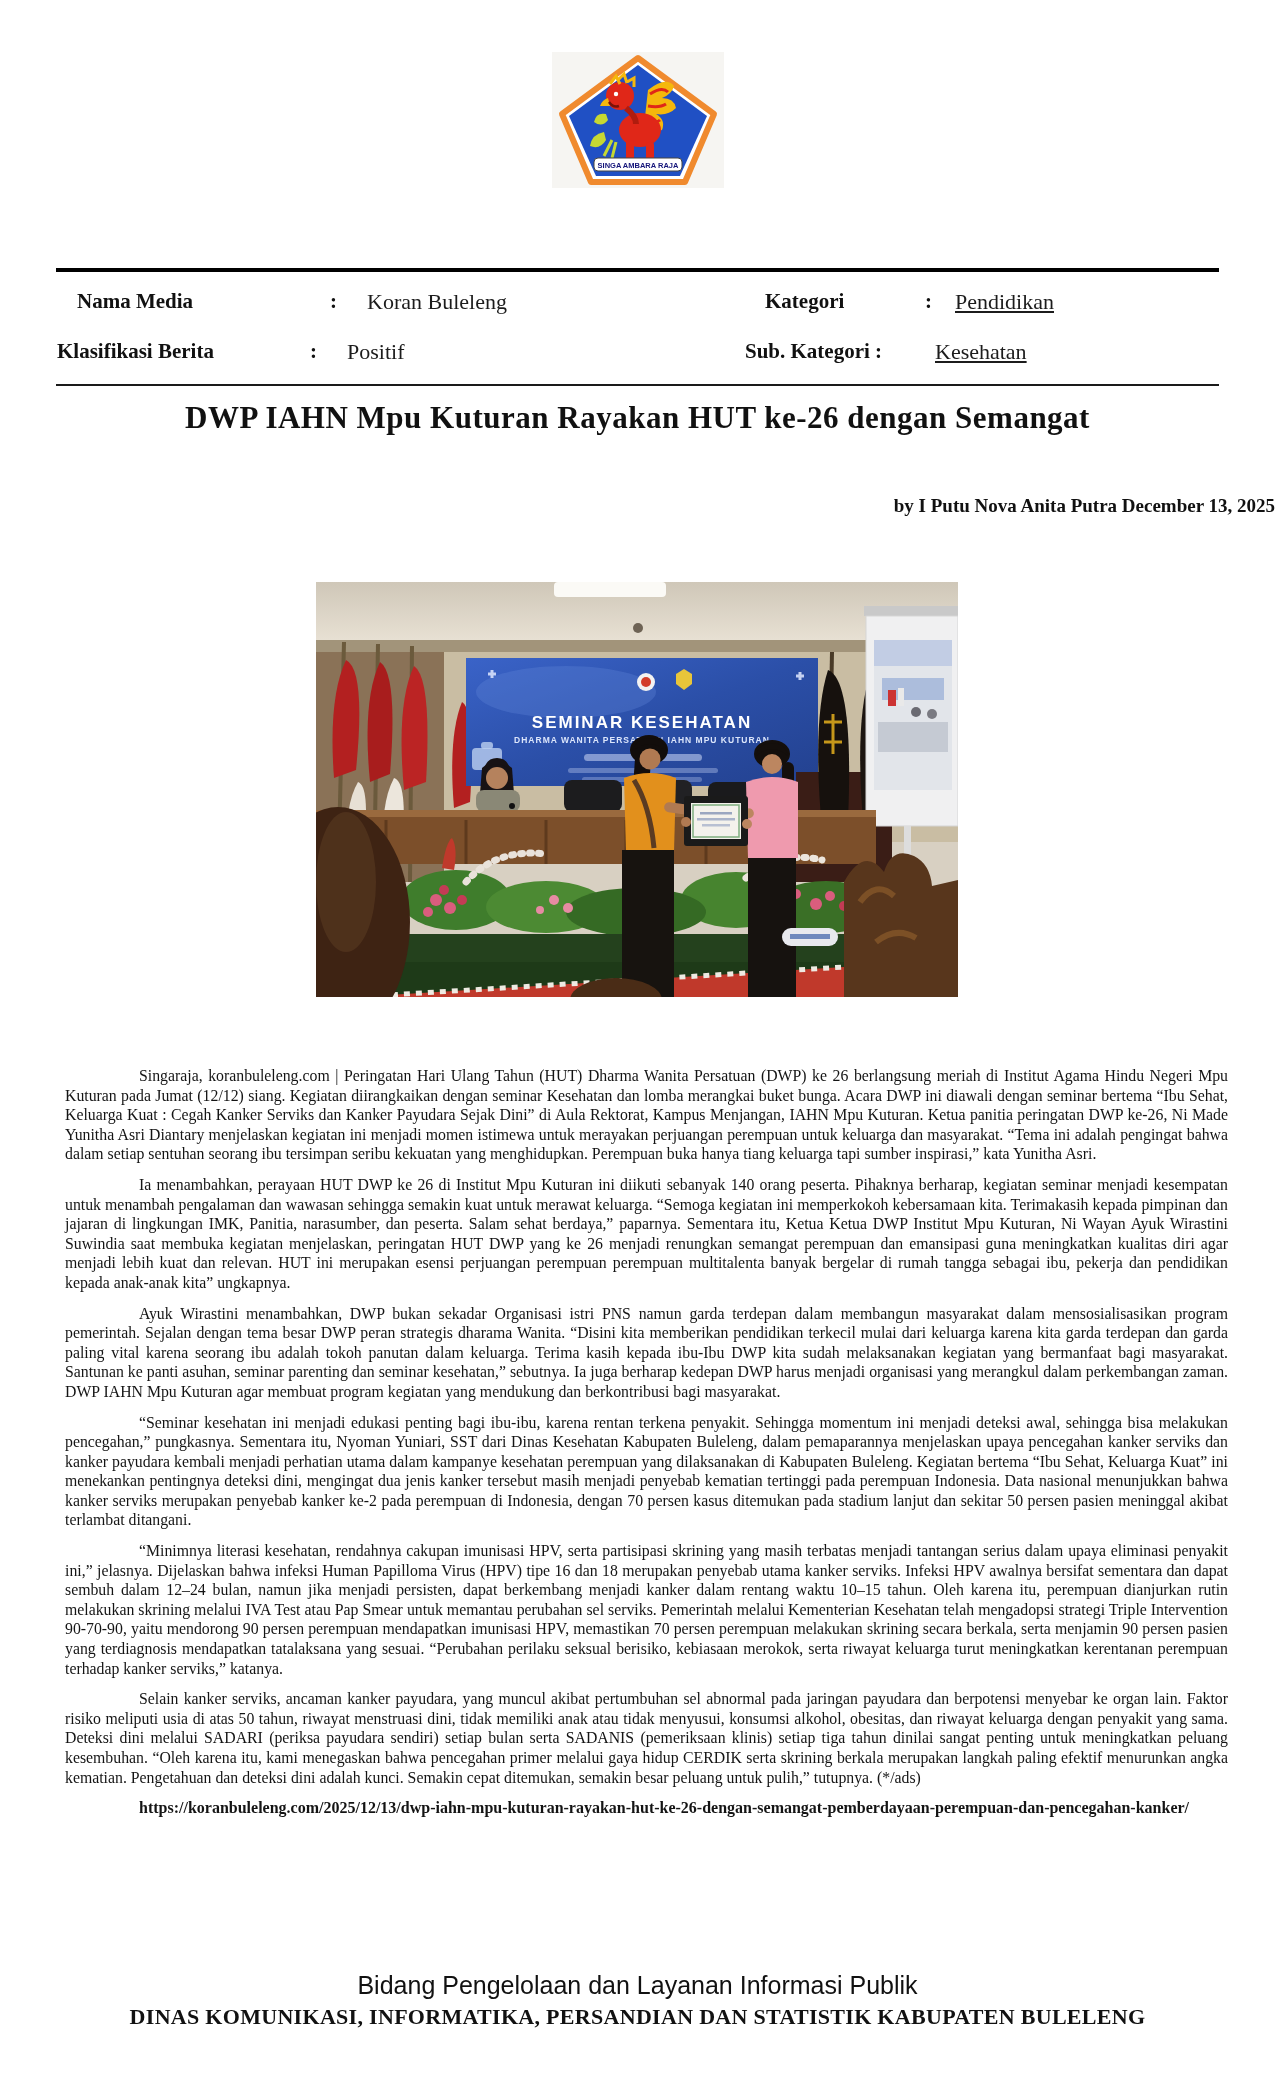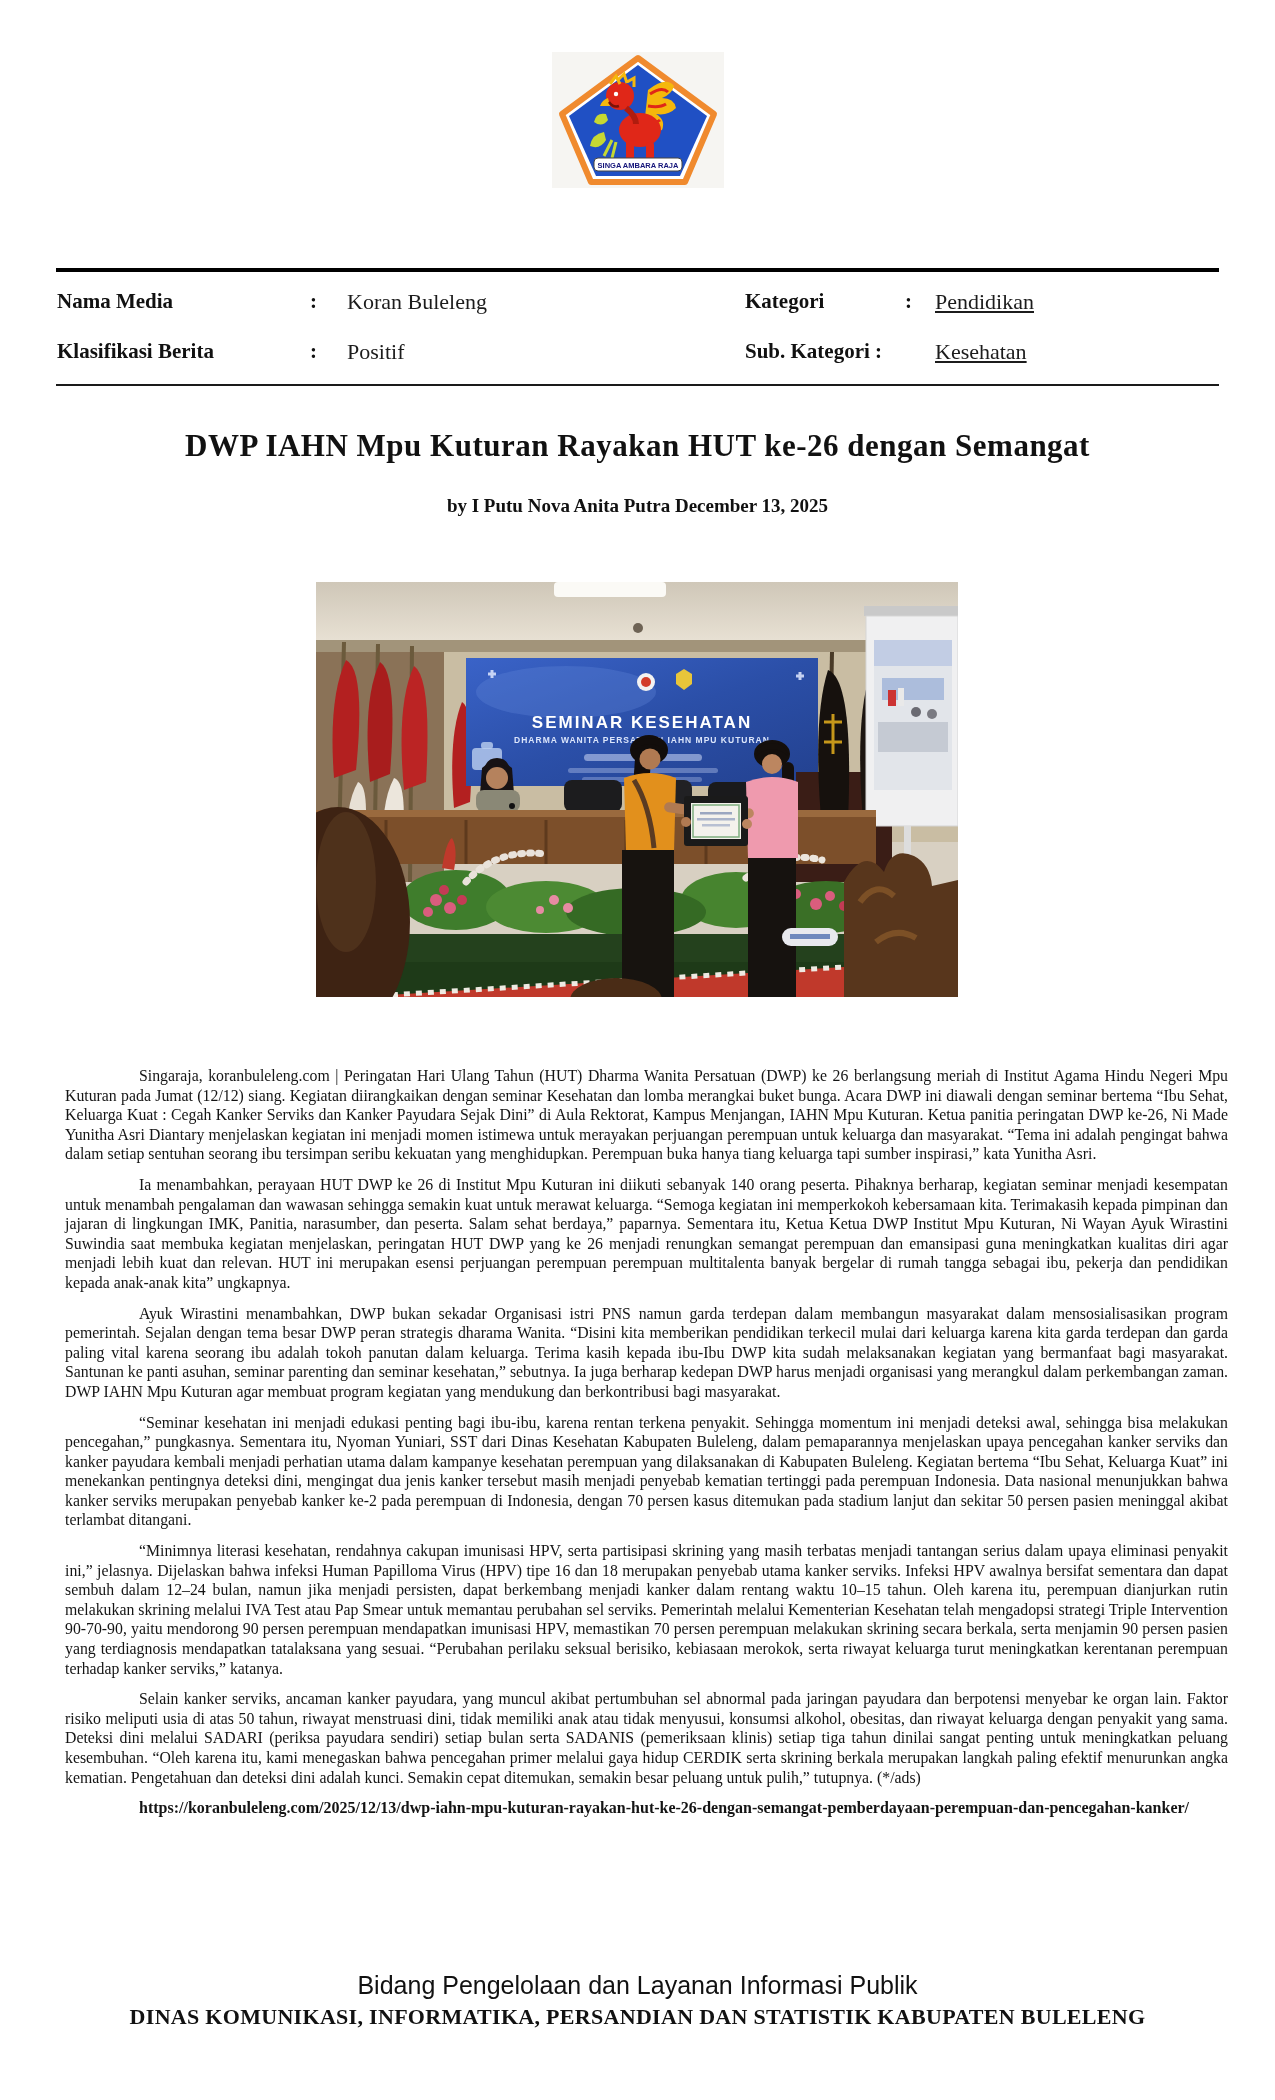--- a/index.html
+++ b/index.html
@@ -13,39 +13,39 @@
   
   .logo-wrap { position: absolute; top: 52px; left: 50%; transform: translateX(-50%);
     width: 172px; height: 136px; }
   .doc-title { position: absolute; top: 216px; left: 0; width: 100%;
     text-align: center; font-size: 31px; font-weight: bold; letter-spacing: 1px; }
   .rule-thick { position: absolute; top: 268px; left: 56px; width: 1163px; height: 4px; background: #000; }
   .rule-thin  { position: absolute; top: 384px; left: 56px; width: 1163px; height: 2px; background: #1a1a1a; }
 
   
   .meta-row { position: absolute; left: 57px; width: 1163px; height: 30px; }
-  .meta-row.r1 { top: 289px; }
+  .meta-row.r1 { top: 289px; margin-left: 20px; }
   .meta-row.r2 { top: 339px; }
   .meta-label { position: absolute; font-weight: bold; font-size: 21px; }
   .meta-colon { position: absolute; font-weight: bold; font-size: 21px; }
   .meta-value { position: absolute; font-size: 22px; font-weight: normal; color: #1c1c1c; }
   .pos-l-label { left: 0; }
   .pos-l-colon { left: 253px; }
   .pos-l-value { left: 290px; }
   .pos-r-label { left: 688px; }
   .pos-r-colon { left: 848px; }
   .pos-r-value { left: 878px; text-decoration: underline; }
 
   
   .art-title { position: absolute; left: 0; width: 100%; text-align: center;
     font-size: 31px; font-weight: bold; letter-spacing: 0.5px; }
-  .art-title.l1 { top: 428px; }
+  .art-title.l1 { top: 400px; }
   .art-title.l2 { top: 452px; }
   .byline { position: absolute; top: 495px; left: 0; width: 100%;
-    text-align: center; font-size: 19px; font-weight: bold; }
+    text-align: right; font-size: 19px; font-weight: bold; }
 
   
   .photo { position: absolute; top: 582px; left: 316px; width: 642px; height: 415px;
     background: #d8d0c2; overflow: hidden; }
   .photo svg { display: block; }
 
   
   .body-text { position: absolute; top: 1066px; left: 57px; width: 1163px;
     font-size: 15.8px; line-height: 19.6px; text-align: justify; color: #141414; margin-left: 8px; }
   .body-text p { margin: 0 0 11px 0; text-indent: 74px; }

